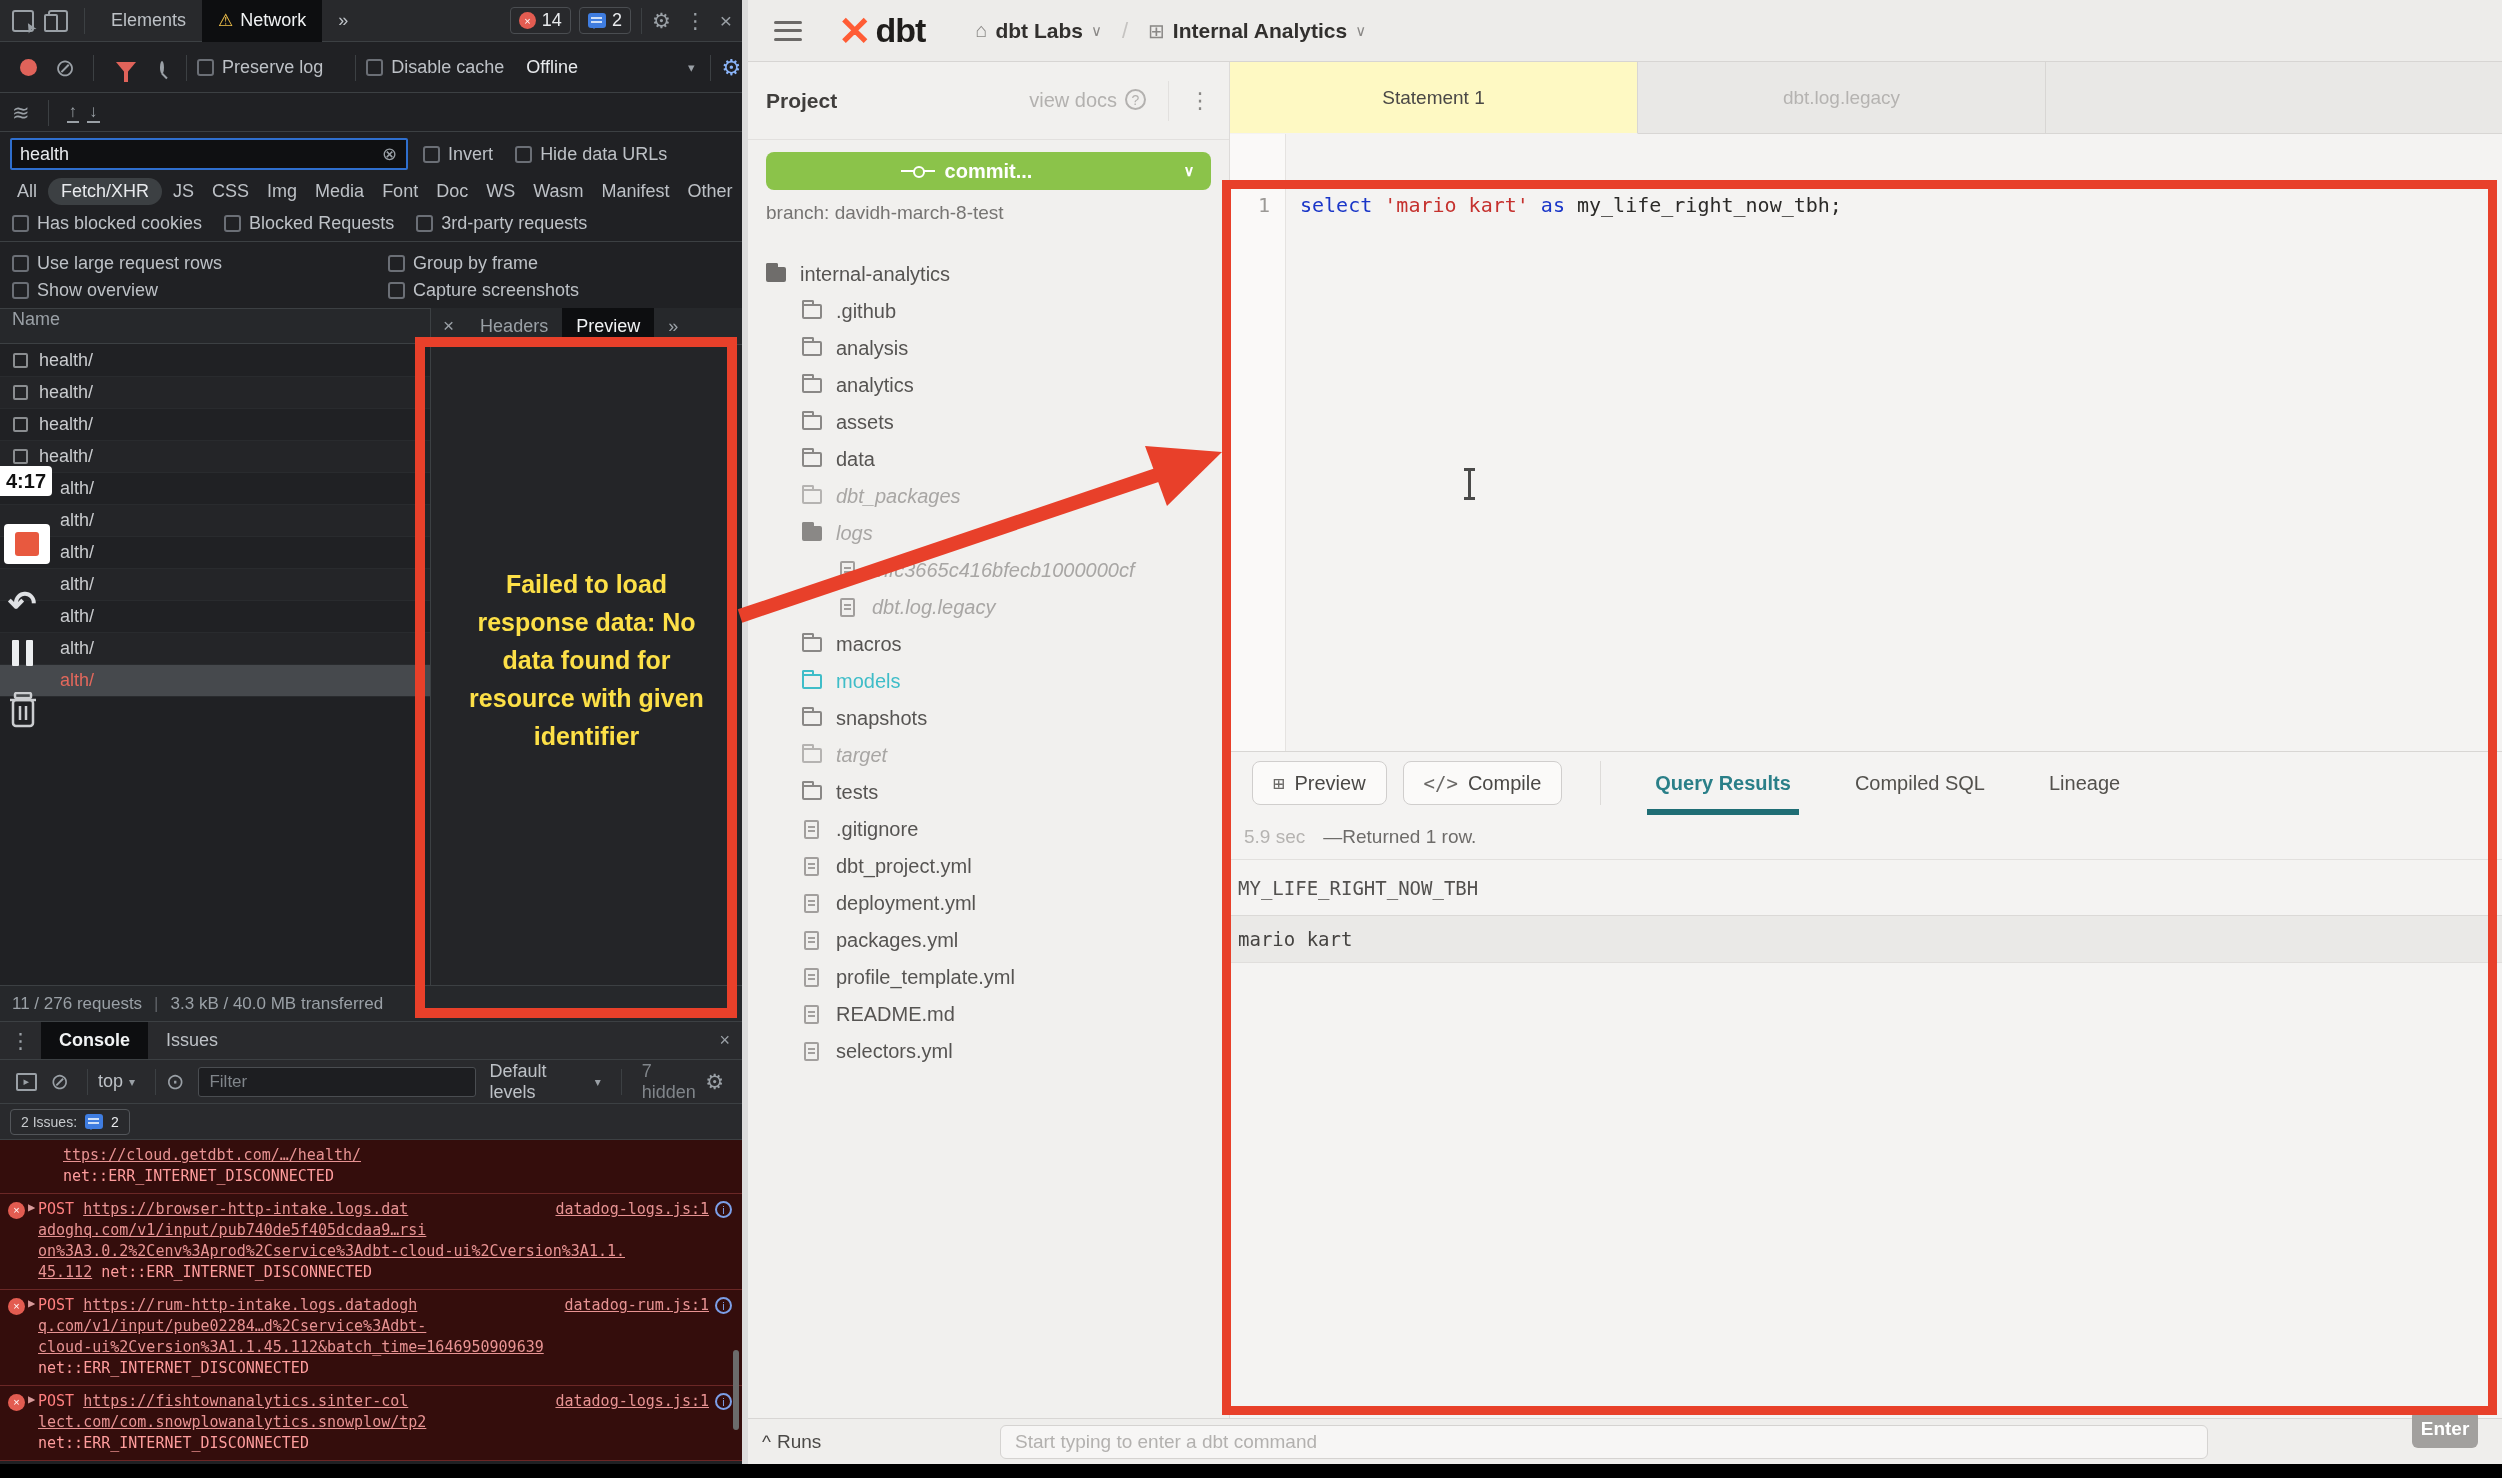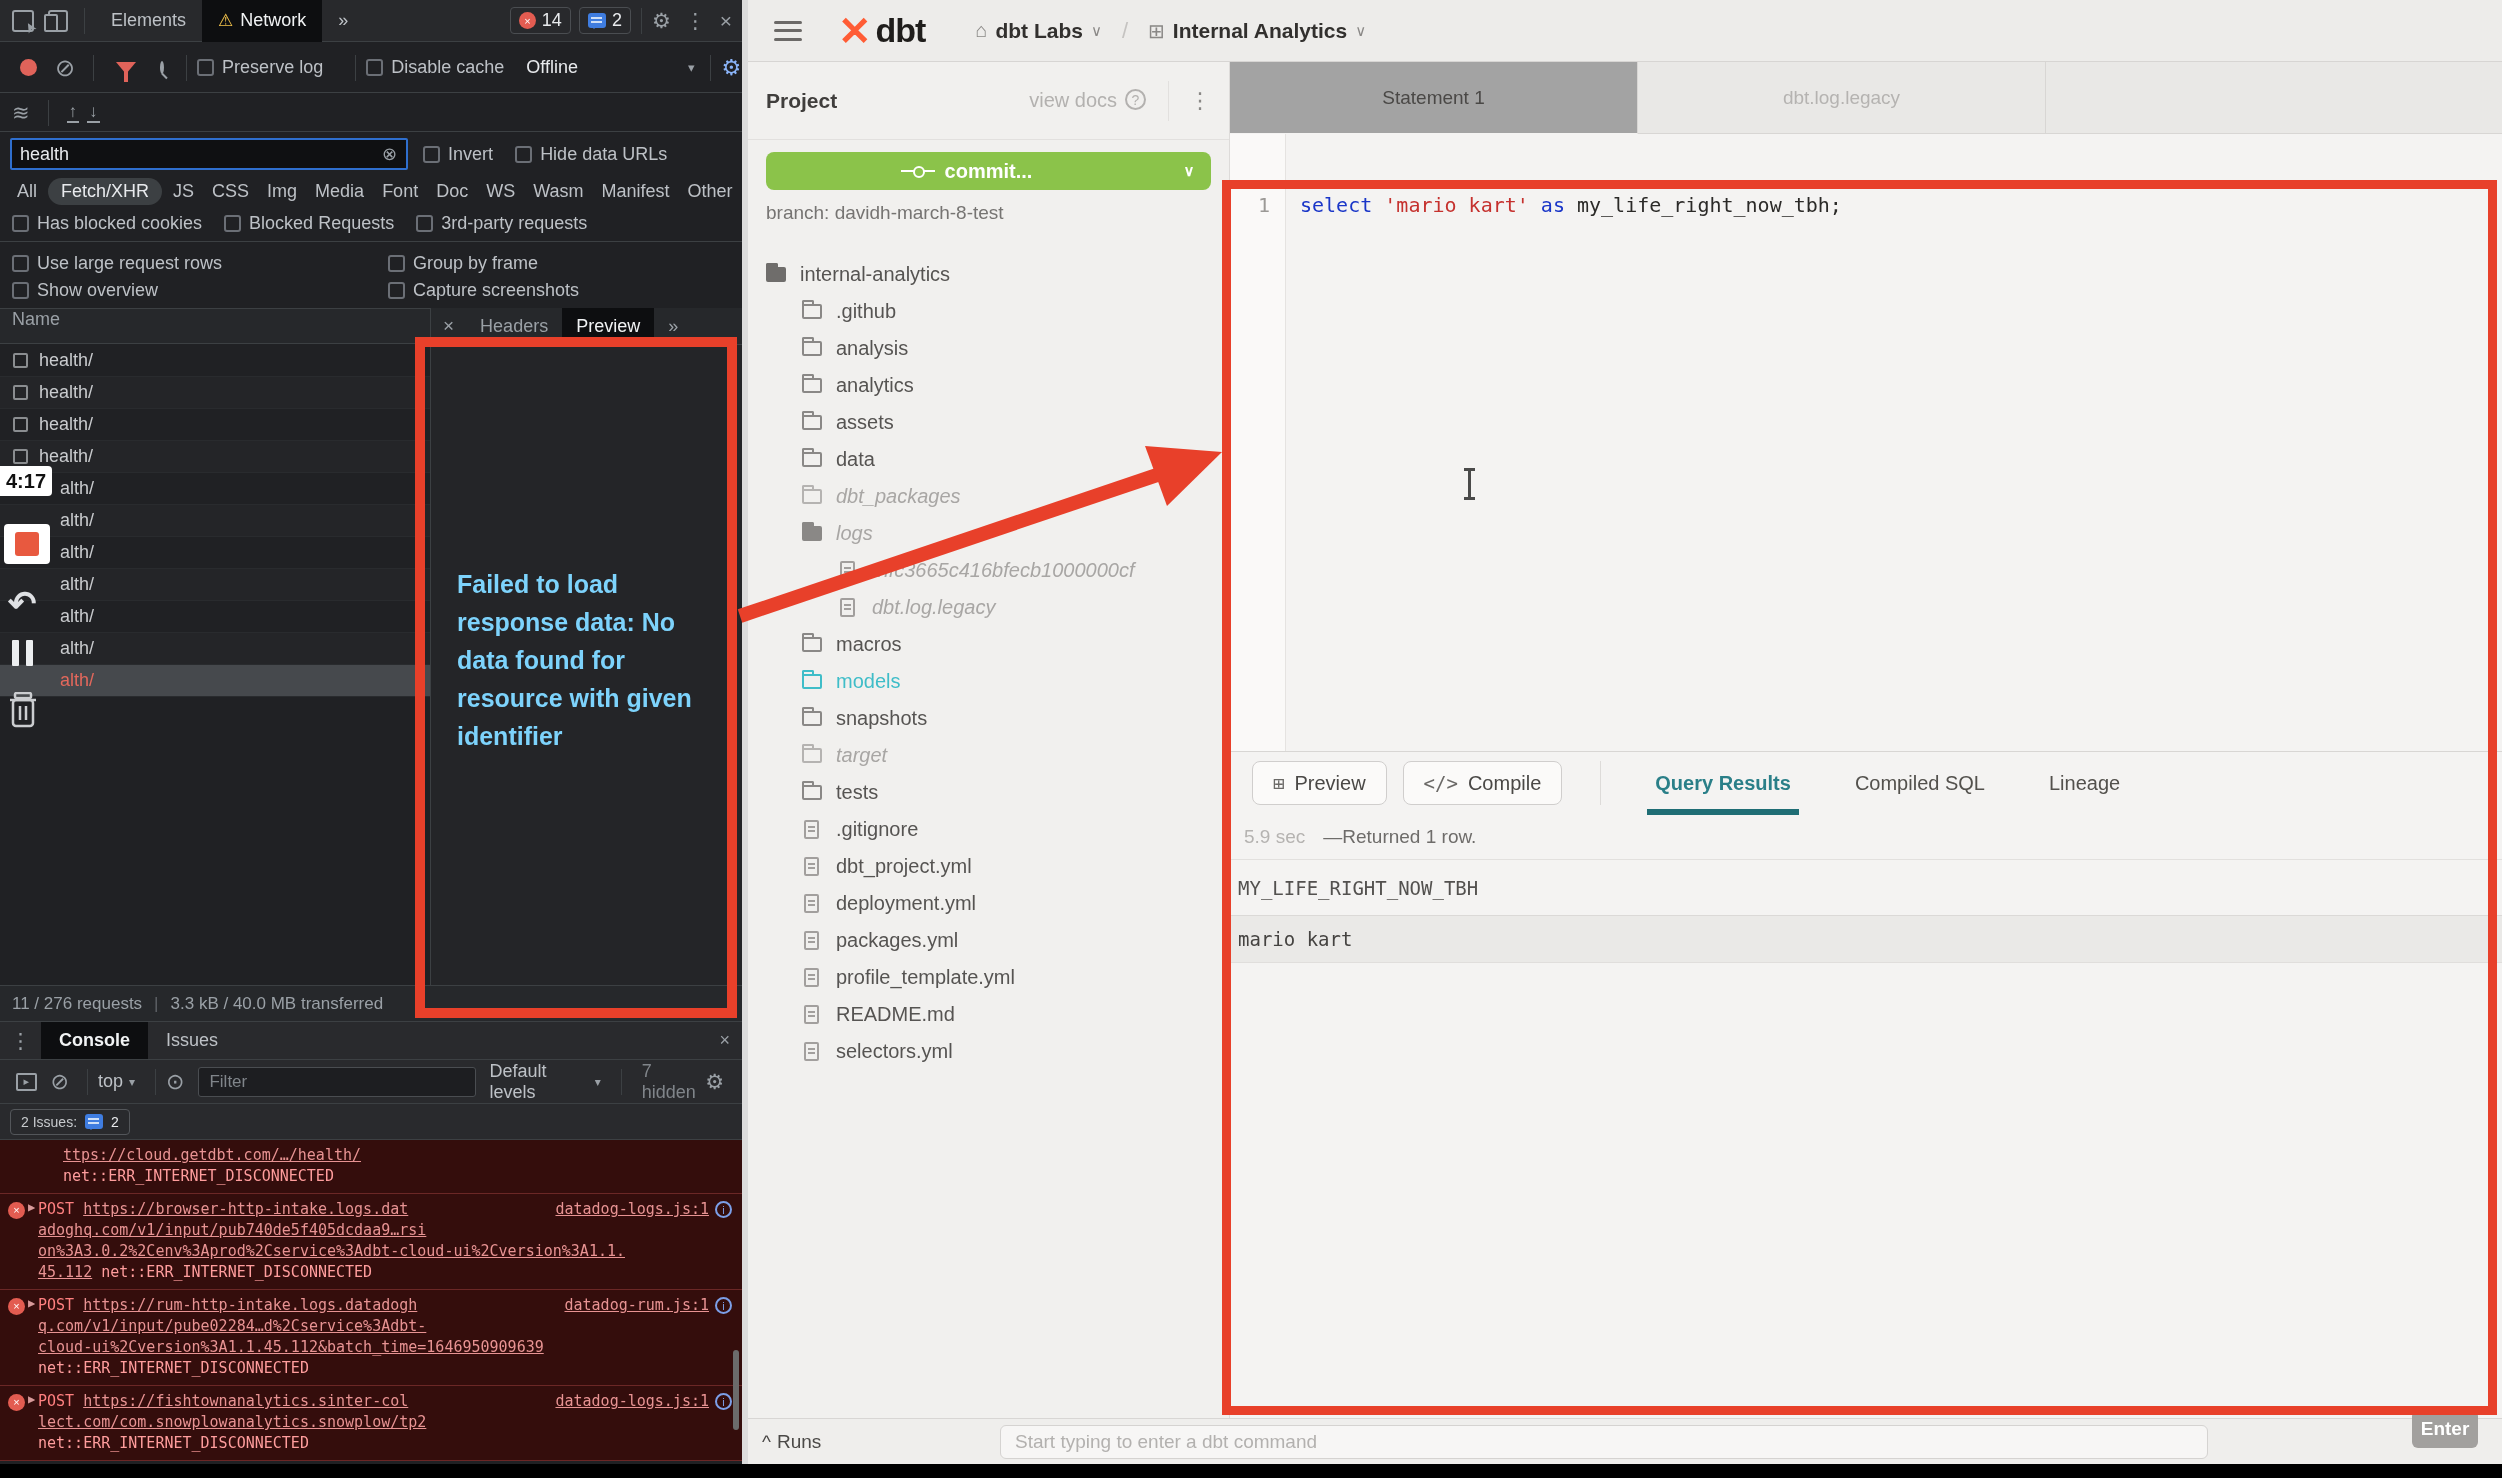--- a/index.html
+++ b/index.html
@@ -58,21 +58,21 @@
   .req-row { height:32px; display:flex; align-items:center; padding-left:13px; font-size:18px; color:#c9cbce; border-bottom:1px solid #292b2e; }
   .req-row:nth-child(even) { background:#242528; }
   .req-row.occl { padding-left:60px; }
   .req-row.sel { background:#46494d; color:#e3685c; }
   .req-ico { width:15px; height:15px; border:2px solid #8a8d90; border-radius:2px; margin-right:11px; flex:none; }
 
   .dt-detail { position:absolute; left:430px; top:308px; width:312px; height:677px; border-left:1px solid #3c4043; background:#242528; }
   .det-tabs { height:37px; background:#26282b; border-bottom:1px solid #3c4043; display:flex; align-items:center; font-size:18px; color:#9aa0a6; }
   .det-tab { padding:0 14px; height:37px; display:flex; align-items:center; }
   .det-tab.active { background:#0d0e10; color:#f1f3f4; }
-  .det-msg { padding:220px 26px 0; font-size:25px; font-weight:bold; color:#7dd3fc; line-height:38px; }
+  .det-msg { padding:220px 26px 0; text-align:center; font-size:25px; font-weight:bold; color:#fde047; line-height:38px; }
 
   .dt-summary { position:absolute; left:0; top:985px; width:742px; height:36px; background:#26282b; border-top:1px solid #3c4043; display:flex; align-items:center; padding:0 12px; font-size:17px; gap:12px; }
 
   .dt-constabs { position:absolute; left:0; top:1021px; width:742px; height:38px; background:#292a2d; border-top:1px solid #3c4043; display:flex; align-items:center; font-size:18px; }
   .con-tab { padding:0 18px; height:38px; display:flex; align-items:center; color:#bdc1c6; }
   .con-tab.active { background:#0d0e10; color:#f1f3f4; font-weight:bold; }
   .dt-contoolbar { position:absolute; left:0; top:1059px; width:742px; height:44px; background:#292a2d; border-top:1px solid #3c4043; display:flex; align-items:center; padding:0 10px; font-size:18px; }
   .pane-ico { width:22px; height:18px; border:2px solid #9aa0a6; border-radius:2px; display:flex; align-items:center; justify-content:center; font-size:11px; color:#9aa0a6; margin:0 6px; }
   .con-filter { width:300px; height:30px; background:#1d1e21; border:1px solid #4a4d51; border-radius:3px; color:#e8eaed; padding:0 10px; font-size:17px; margin:0 14px; font-family:"Liberation Sans",sans-serif; }
   .con-filter::placeholder { color:#80858a; }
@@ -133,21 +133,21 @@
   .ic-folder.open { background:#6f6d6b; border-color:#6f6d6b; }
   .ic-folder.open::before { border-color:#6f6d6b; background:#6f6d6b; }
   .it .ic-folder.open { background:#8a8886; border-color:#8a8886; }
   .it .ic-folder.open::before { border-color:#8a8886; background:#8a8886; }
   .ic-file { width:15px; height:19px; border:2px solid #a29f9d; border-radius:2px; position:relative; margin:0 17px 0 2px; flex:none; }
   .ic-file::before { content:""; position:absolute; left:2px; top:4px; width:7px; height:2px; background:#a29f9d; box-shadow:0 4px 0 #a29f9d; }
 
   .dbt-main { position:absolute; left:482px; top:62px; width:1272px; height:1356px; }
   .ed-tabs { height:72px; background:#e9e8e6; border-bottom:1px solid #d8d6d4; display:flex; }
   .ed-tab { width:408px; display:flex; align-items:center; justify-content:center; font-size:19px; color:#b5b3b1; border-right:1px solid #d8d6d4; }
-  .ed-tab.active { background:#a3a3a3; color:#4a4846; border-bottom:1px solid #f4f3f2; margin-bottom:-1px; }
+  .ed-tab.active { background:#fef9c3; color:#4a4846; border-bottom:1px solid #f4f3f2; margin-bottom:-1px; }
   .editor { position:relative; height:617px; background:#f4f3f2; }
   .gutter { position:absolute; left:0; top:0; width:56px; height:100%; background:#faf9f8; border-right:1px solid #e5e3e1; }
   .code-line { position:absolute; left:0; top:54px; width:100%; height:34px; display:flex; align-items:center; font-family:"DejaVu Sans Mono",monospace; font-size:20px; }
   .lnum { width:40px; text-align:right; color:#9b9996; flex:none; }
   .code-txt { padding-left:30px; color:#2b2a28; white-space:pre; }
   .tok-kw { color:#1a36c8; } .tok-str { color:#c5312e; } .tok-pl { color:#2b2a28; }
   .ibeam { position:absolute; left:238px; top:336px; width:3px; height:28px; background:#4a4a4a; }
   .ibeam::before, .ibeam::after { content:""; position:absolute; left:-4px; width:11px; height:3px; background:#4a4a4a; }
   .ibeam::before { top:-2px; } .ibeam::after { bottom:-2px; }
 

